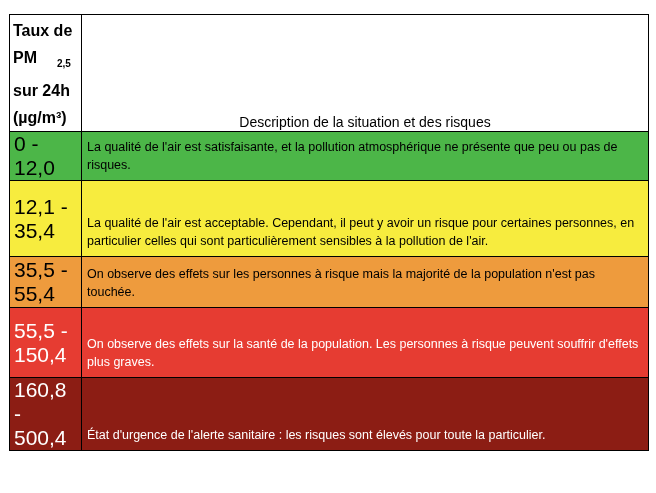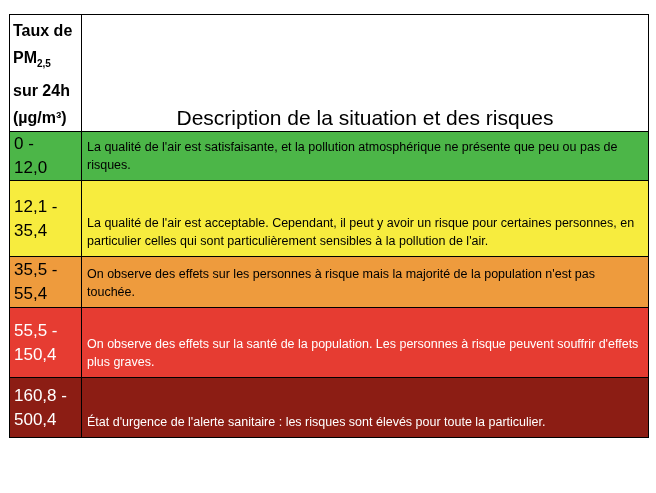--- a/index.html
+++ b/index.html
@@ -28,34 +28,34 @@
   tr.header-row { height: 113px; background: #ffffff; }
   th.range-header {
     vertical-align: top;
     text-align: left;
     font-weight: bold;
     font-size: 16px;
     line-height: 27px;
     padding: 2px 2px 0 3px;
     color: #000000;
   }
-  th.range-header sub { font-size: 10px; }
+  th.range-header sub { font-size: 10px; margin-left: 20px; }
   th.desc-header {
     vertical-align: bottom;
     text-align: center;
     font-weight: normal;
-    font-size: 21px;
+    font-size: 14px;
     color: #000000;
   }
 
   
   td.range-cell {
     vertical-align: middle;
     text-align: left;
-    font-size: 17px;
+    font-size: 21px;
     line-height: 24px;
     padding: 0 10px 0 4px;
   }
   td.desc-cell {
     vertical-align: bottom;
     text-align: left;
     font-size: 12.5px;
     line-height: 18px;
     padding: 3px 6px 6px 5px;
   }

